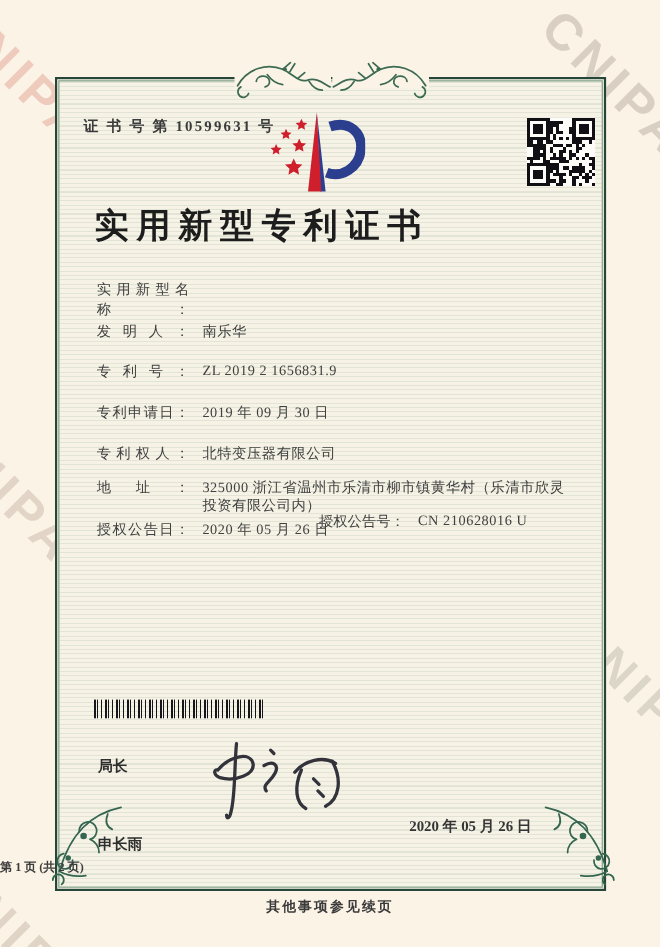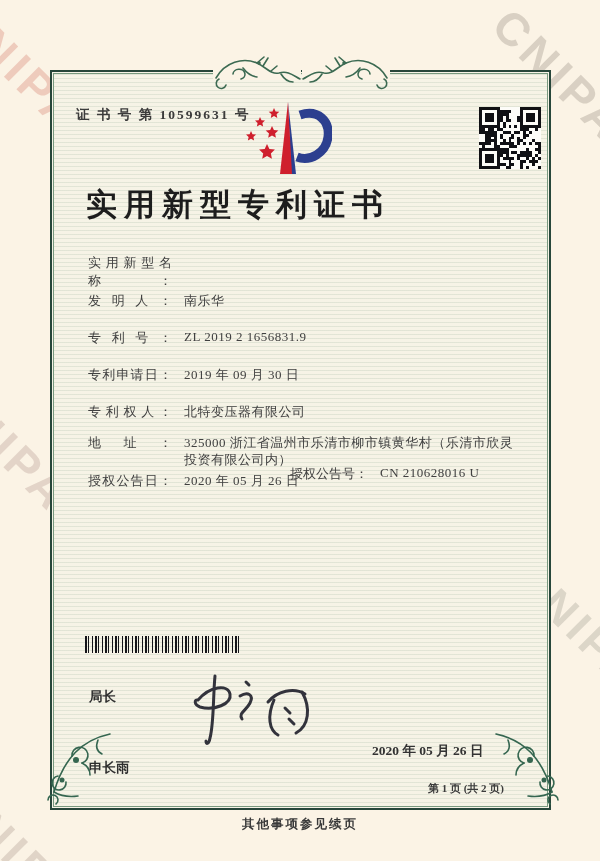--- a/index.html
+++ b/index.html
@@ -58,21 +58,21 @@
     background:repeating-linear-gradient(90deg,
       #15151a 0px,#15151a 2px,transparent 2px,transparent 3px,
       #15151a 3px,#15151a 4px,transparent 4px,transparent 7px,
       #15151a 7px,#15151a 8px,transparent 8px,transparent 10px);}
   .sig-title{position:absolute;left:89px;top:688px;font-size:13.5px;font-weight:bold;color:#2e2e2e;
              font-family:"Liberation Sans","DejaVu Sans",sans-serif;}
   .sig-name{position:absolute;left:89px;top:714px;font-size:13.5px;font-weight:bold;color:#2e2e2e;
             font-family:"Liberation Sans","DejaVu Sans",sans-serif;margin-top:45px;}
   .sig-svg{position:absolute;left:170px;top:668px;}
   .issue-date{position:absolute;left:372px;top:742px;font-size:13.5px;font-weight:bold;color:#333;}
-  .page-no{position:absolute;left:16px;top:781px;width:488px;text-align:right;
+  .page-no{position:absolute;left:0;top:781px;width:488px;text-align:left;
            font-size:11px;font-weight:bold;color:#3c3c3c;}
   .foot-note{position:absolute;left:0;top:816px;width:600px;text-align:center;
              font-size:12.5px;font-weight:bold;color:#3a3a3a;letter-spacing:2px;}
 </style>
 </head>
 <body>
 
 <div class="page">
 
   <span class="wm w1">CNIPA</span>

